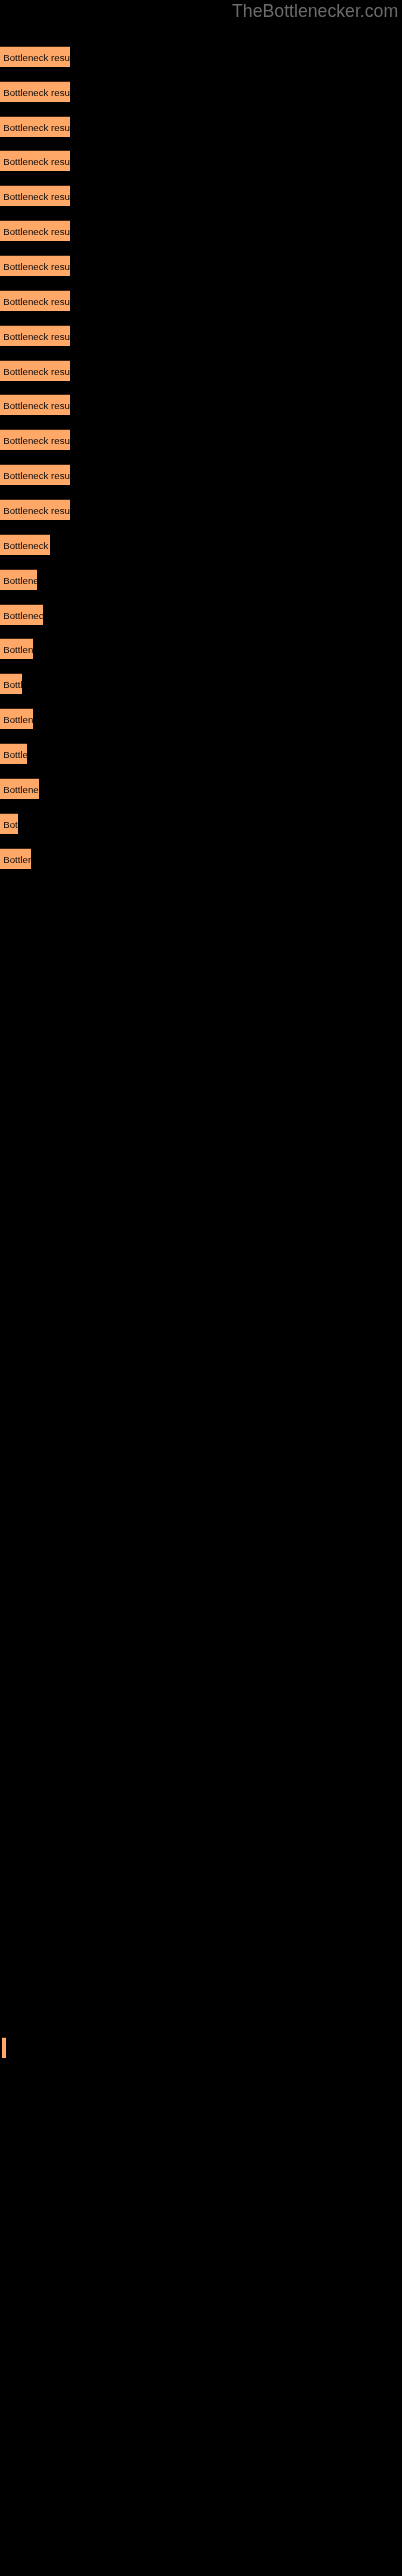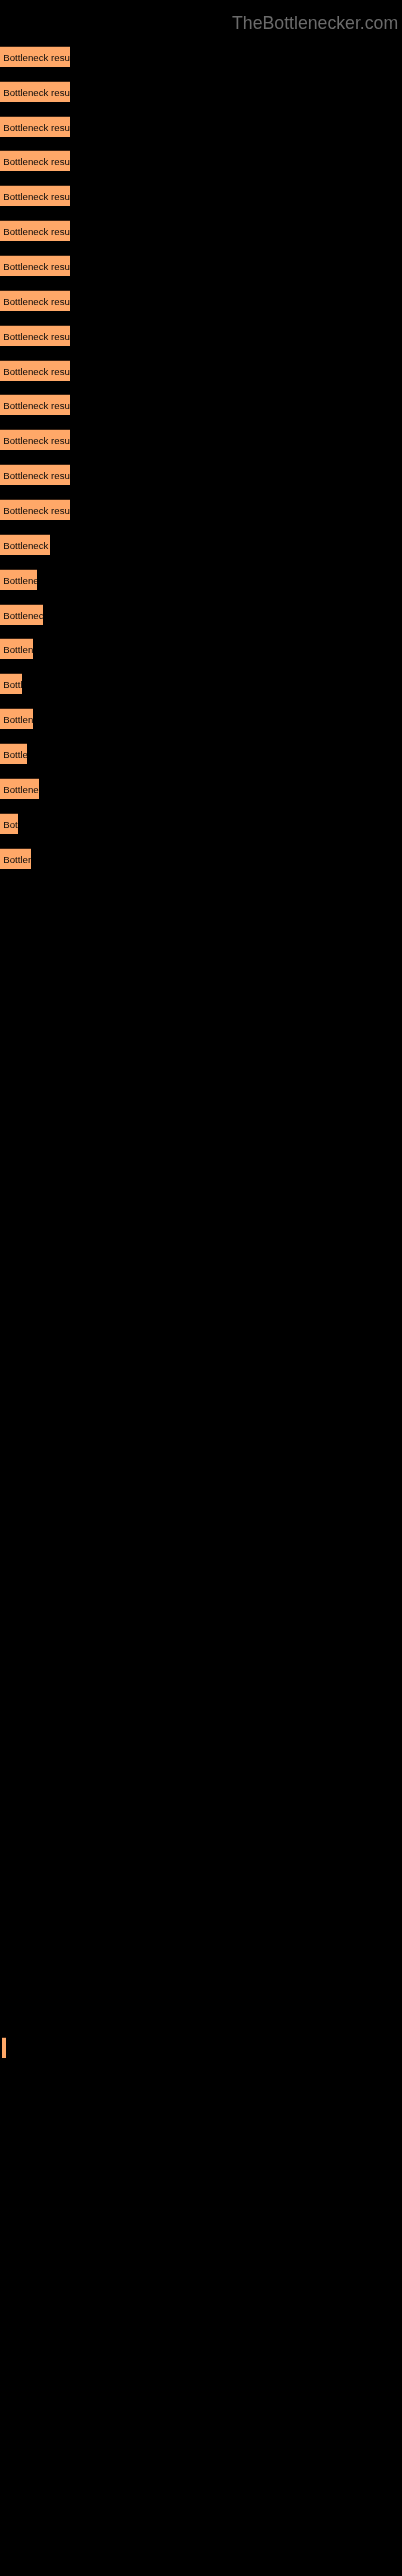--- a/index.html
+++ b/index.html
@@ -27,21 +27,20 @@
     position: absolute;
     right: 4.8px;
     top: 0.8px;
     font-size: 17.7px;
     line-height: 21px;
     color: #6b6b6b;
     font-family: "Liberation Sans", sans-serif;
     letter-spacing: 0px;
     white-space: nowrap;
     text-align: right;
-    margin-top: 12px;
   }
   .chart-area {
     position: absolute;
     left: 0;
     top: 0;
     width: 403px;
     height: 2576px;
   }
   .bar-row {
     position: absolute;

